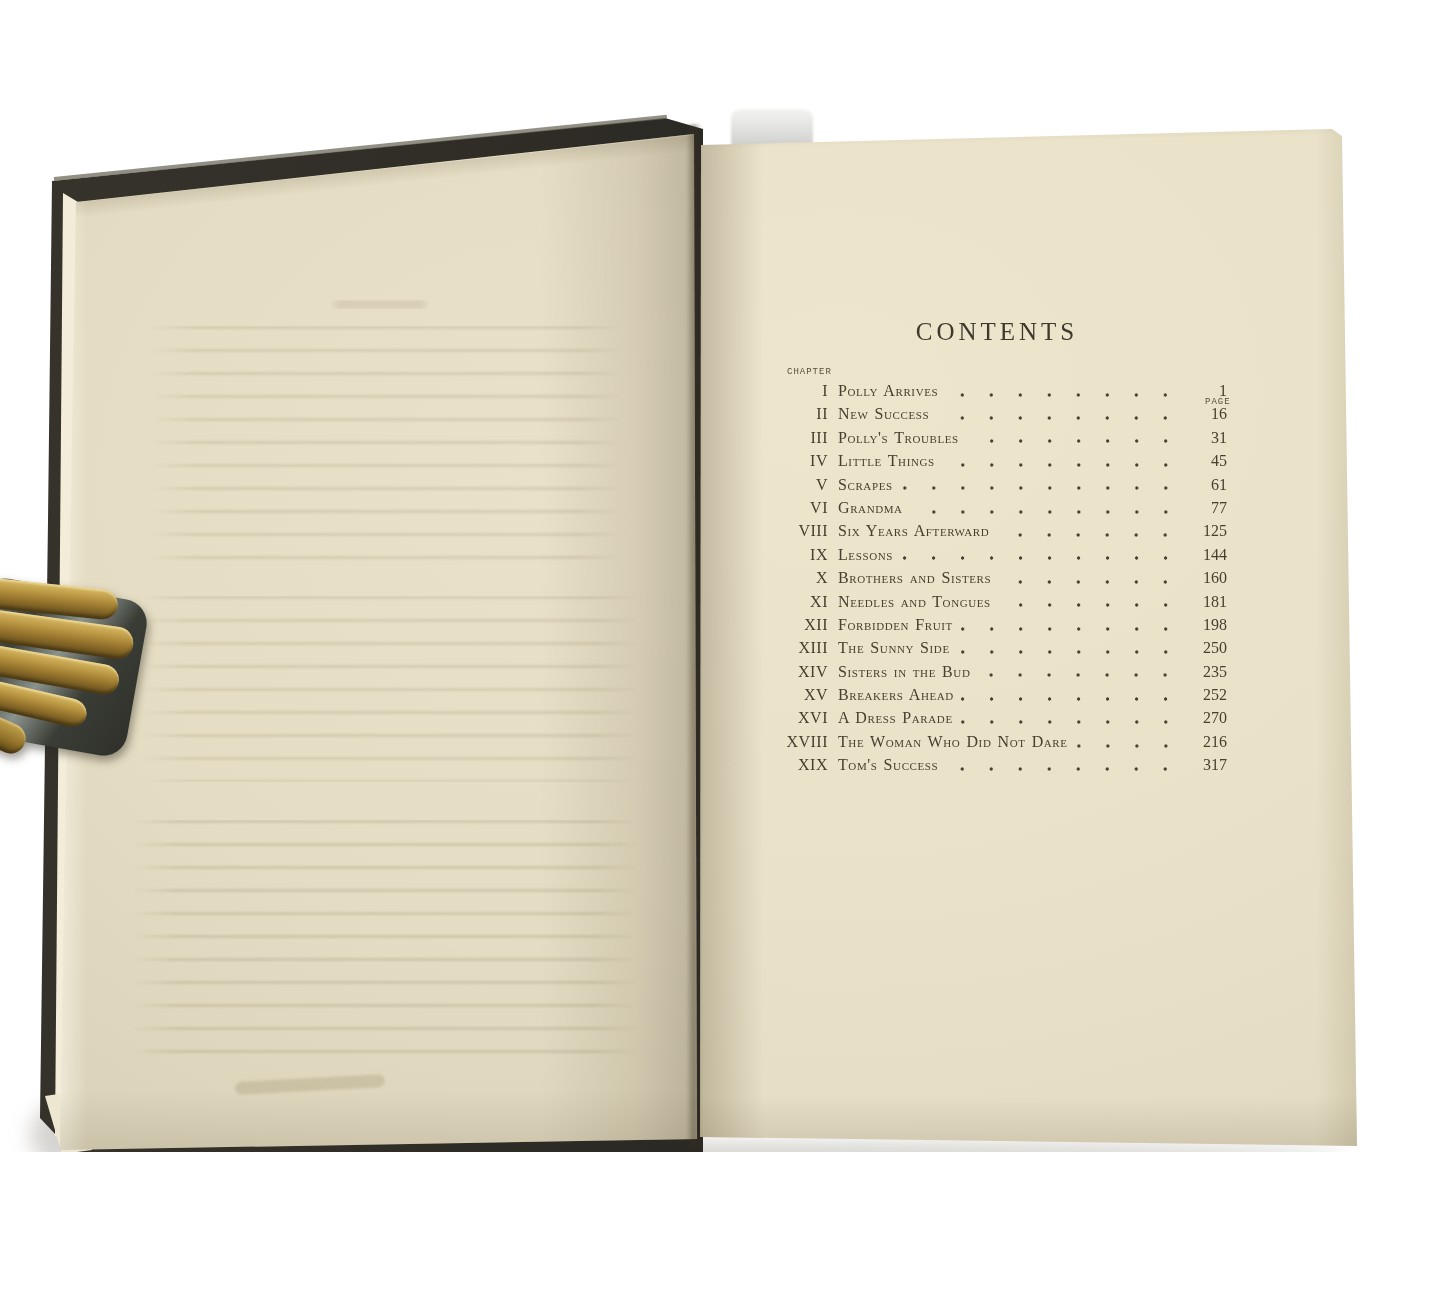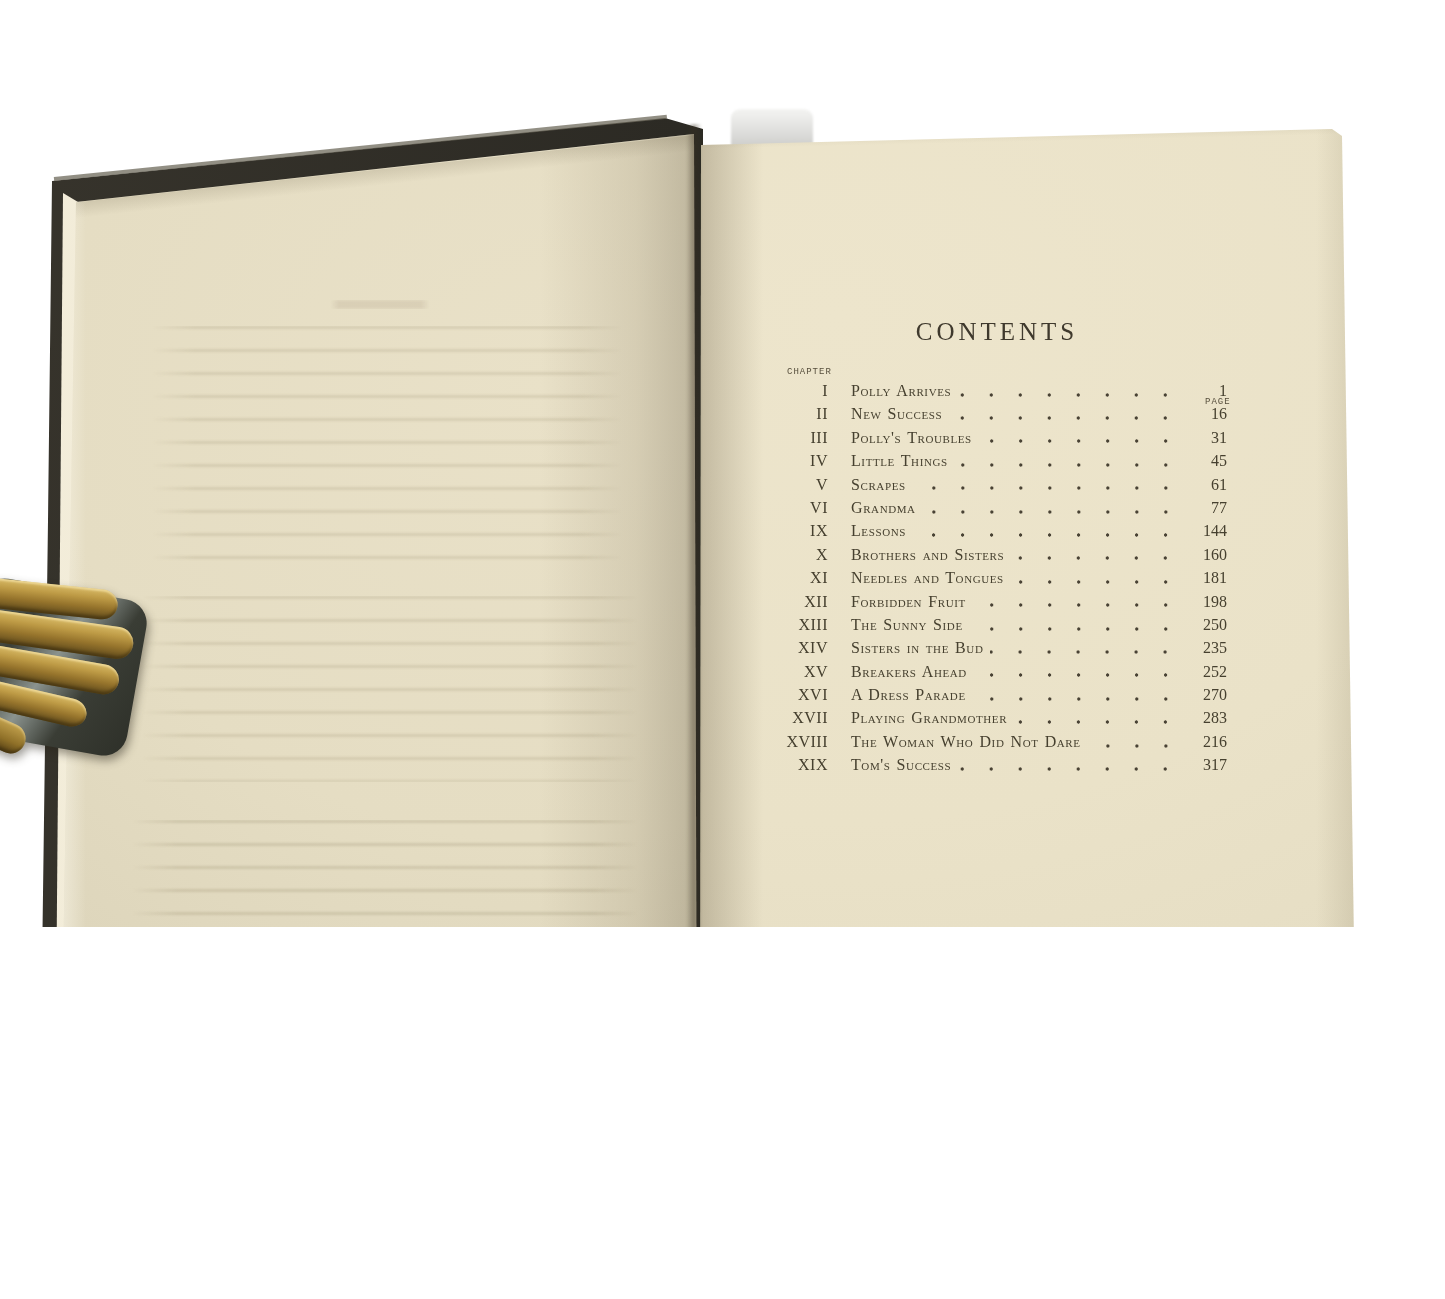--- a/index.html
+++ b/index.html
@@ -1,16 +1,16 @@
 <!DOCTYPE html>
 <html><head>
 <meta charset="utf-8">
 <style>
   html,body{margin:0;padding:0;background:#ffffff;}
-  .stage{position:relative;width:1445px;height:927px;overflow:hidden;background:#ffffff;
+  .stage{position:relative;width:1445px;height:1152px;overflow:hidden;background:#ffffff;
          font-family:"Liberation Serif","DejaVu Serif",serif;}
   .abs{position:absolute;}
 
   
   .book-shadow{left:95px;top:1142px;width:1250px;height:24px;background:rgba(105,99,82,.28);
                border-radius:50%;filter:blur(9px);}
   .book-shadow-left{left:30px;top:1100px;width:80px;height:70px;background:rgba(90,85,70,.25);
                border-radius:50%;filter:blur(10px);}
 
   
@@ -75,21 +75,21 @@
   
   .contents-title{left:700px;top:319px;width:594px;text-align:center;
       font-size:25px;line-height:26px;letter-spacing:4px;color:#3f392d;}
   .mini-label{font-size:9px;line-height:10px;letter-spacing:1px;color:#564e3c;font-family:Liberation Mono, monospace;}
   .lbl-chapter{left:787px;top:367px;}
   .lbl-page{left:1205px;top:367px;margin-top:30px;}
   .toc{left:758px;top:379px;width:469px;}
   .toc-row{display:flex;align-items:baseline;height:23.4px;line-height:23.4px;
       font-size:16px;color:#46402f;}
   .toc-row .num{width:70px;text-align:right;flex:none;letter-spacing:.5px;}
-  .toc-row .ttl{margin-left:23px;white-space:nowrap;font-variant-caps:small-caps;letter-spacing:.6px;word-spacing:1.5px;}
+  .toc-row .ttl{margin-left:10px;white-space:nowrap;font-variant-caps:small-caps;letter-spacing:.6px;word-spacing:1.5px;}
   .toc-row .leader{flex:1;align-self:stretch;margin:0 9px 0 7px;
       background-image:radial-gradient(circle,rgba(64,57,44,.95) 1.4px,rgba(64,57,44,0) 1.9px);
       background-size:29px 6px;background-repeat:repeat-x;background-position:right calc(50% + 4px);}
   .toc-row .pg{width:38px;text-align:right;flex:none;font-feature-settings:"onum" 1;}
 
   
   .hand{left:-36px;top:578px;width:200px;height:186px;filter:drop-shadow(2px 5px 5px rgba(40,36,24,.45));}
   .hand .base{position:absolute;left:6px;top:10px;width:168px;height:158px;border-radius:24px;
       transform:rotate(10deg);
       background:linear-gradient(115deg,#6f776f 0%,#3c3f37 28%,#8b938e 48%,#3a3d35 68%,#2e3029 100%);}
@@ -181,20 +181,26 @@
   </div>
 
   <div class="toc-row">
     <span class="num">VI</span>
     <span class="ttl">Grandma</span>
     <span class="leader"></span>
     <span class="pg">77</span>
   </div>
 
 
+  <div class="toc-row">
+    <span class="num">VIII</span>
+    <span class="ttl">Six Years Afterward</span>
+    <span class="leader"></span>
+    <span class="pg">125</span>
+  </div>
 
   <div class="toc-row">
     <span class="num">IX</span>
     <span class="ttl">Lessons</span>
     <span class="leader"></span>
     <span class="pg">144</span>
   </div>
 
   <div class="toc-row">
     <span class="num">X</span>
@@ -238,26 +244,20 @@
     <span class="pg">252</span>
   </div>
 
   <div class="toc-row">
     <span class="num">XVI</span>
     <span class="ttl">A Dress Parade</span>
     <span class="leader"></span>
     <span class="pg">270</span>
   </div>
 
-  <div class="toc-row">
-    <span class="num">XVII</span>
-    <span class="ttl">Playing Grandmother</span>
-    <span class="leader"></span>
-    <span class="pg">283</span>
-  </div>
 
   <div class="toc-row">
     <span class="num">XVIII</span>
     <span class="ttl">The Woman Who Did Not Dare</span>
     <span class="leader"></span>
     <span class="pg">216</span>
   </div>
 
   <div class="toc-row">
     <span class="num">XIX</span>

